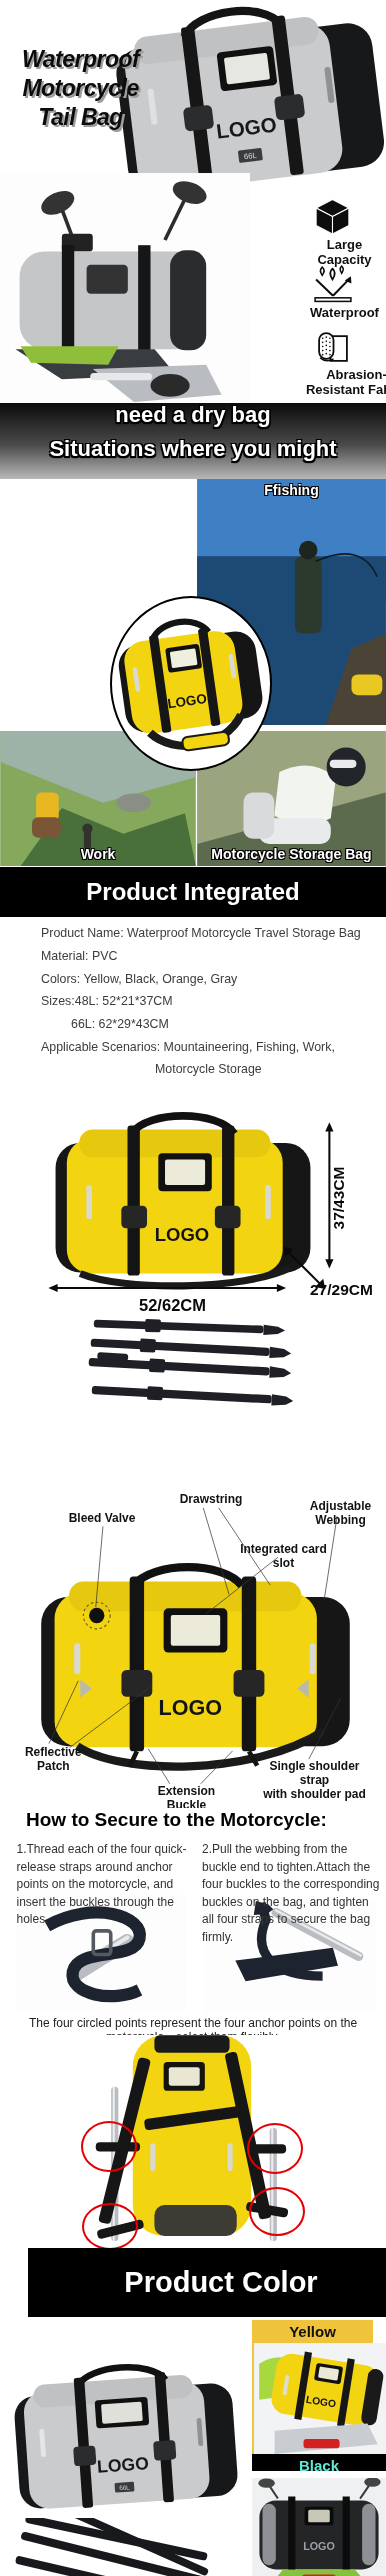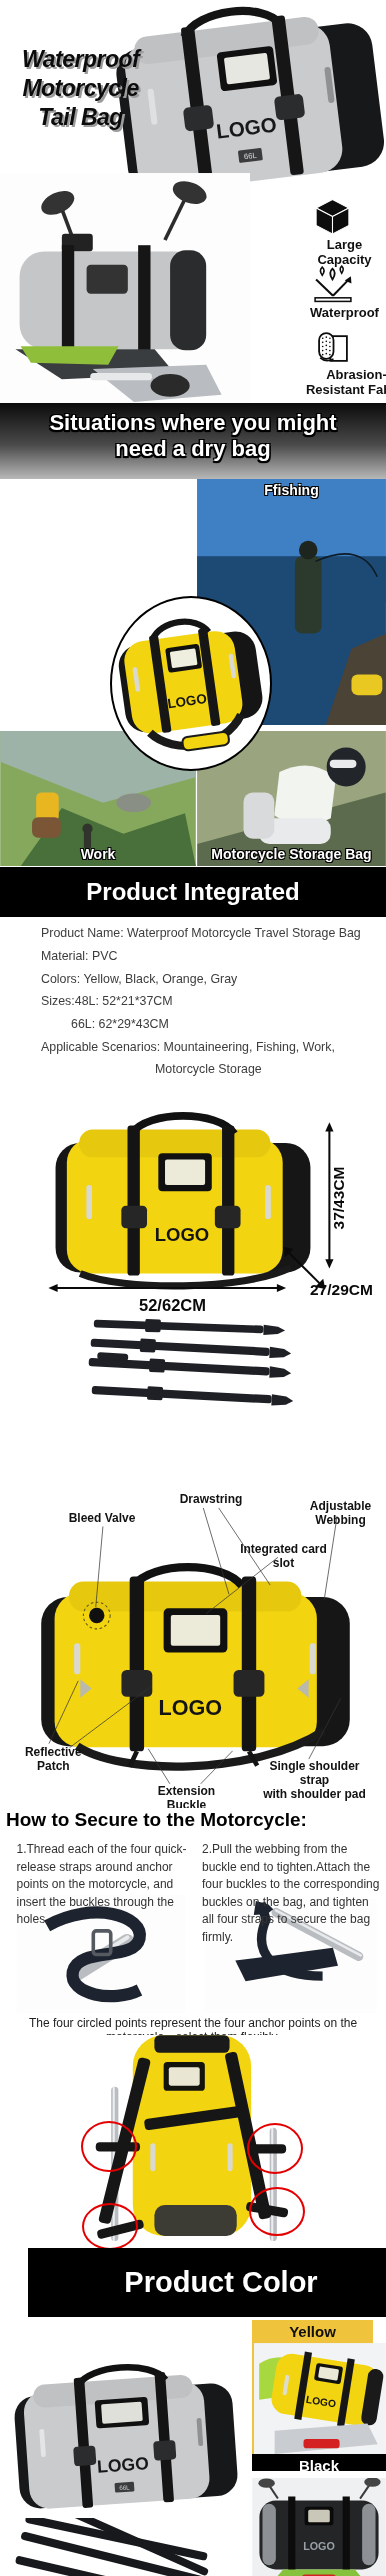--- a/index.html
+++ b/index.html
@@ -37,21 +37,21 @@
   
   #sized{top:1082px;left:0;width:386px;height:237px;background:#fff;}
   .dim-label{position:absolute;font-size:15.5px;font-weight:800;color:#0a0a0a;white-space:nowrap;}
   
   #straps{top:1319px;left:0;width:386px;height:107px;background:#fff;}
   
   #ana{top:1476px;left:0;width:386px;height:332px;background:#fff;}
   .ana-label{position:absolute;font-size:12px;font-weight:600;color:#121212;text-align:center;line-height:14px;}
   
   #howto{top:1808px;left:0;width:386px;height:227px;background:#fff;}
-  .ht-head{left:6px;top:1px;font-size:19px;font-weight:800;color:#000;}
+  .ht-head{left:26px;top:1px;font-size:19px;font-weight:800;color:#000;}
   .ht-step{position:absolute;font-size:12px;line-height:17.5px;color:#333;z-index:3;}
   .ht-caption{left:0;top:208px;width:386px;text-align:center;font-size:12px;color:#222;}
   
   #anchor{top:2035px;left:0;width:386px;height:213px;background:#fff;}
   .red-circle{position:absolute;border:2.6px solid #e40000;border-radius:50%;}
   
   #cgrid{top:2317px;left:0;width:386px;height:361px;background:#fff;}
   .cbar{position:absolute;text-align:center;font-size:15px;font-weight:800;}
   .variant-photo{position:absolute;overflow:hidden;}
 </style>
@@ -150,22 +150,22 @@
             <circle cx="20" cy="44" r="1.6"></circle>
             <circle cx="27" cy="46" r="1.6"></circle>
         </g>
         <path d="M8,52 q12,10 26,2" fill="none" stroke="#0d0d0d" stroke-width="3"></path>
       </svg>
       <div class="feature-label" style="width:103px">Abrasion-Resistant Fabric</div>
     </div>
   </div>
 
   <div id="sit-banner" class="abs">
+    <div class="sit-text" style="margin-top:-3.1px">need a dry bag</div>
     <div class="sit-text">Situations where you might</div>
-    <div class="sit-text" style="margin-top:-3.1px">need a dry bag</div>
   </div>
 
   <div id="scen" class="abs">
 
     <div class="abs scen-photo" style="left:197px;top:0;width:189px;height:246px">
       <svg width="189" height="246" viewBox="0 0 367 478">
         <rect width="367" height="240" fill="#3f7fc4"></rect>
         <rect y="150" width="367" height="328" fill="#1c4a75"></rect>
         <circle cx="60" cy="300" r="16" fill="#e9f2f8" opacity="0.8"></circle>
         <circle cx="120" cy="350" r="12" fill="#dcebf5" opacity="0.7"></circle>
@@ -461,21 +461,21 @@
           <rect x="112" y="40" width="52" height="34" rx="5" fill="#111"></rect>
           <rect x="119" y="46" width="38" height="22" rx="3" fill="#eae8d6"></rect>
           <rect x="56" y="72" width="8" height="40" rx="4" fill="#dedccc"></rect>
           <text x="132" y="120" text-anchor="middle" font-size="20" font-weight="bold" fill="#141414">LOGO</text>
         </g>
         <path d="M40,170 l180,-14 l20,40 l-200,19 z" fill="#c9ccd0"></path>
         <rect x="96" y="186" width="70" height="18" rx="6" fill="#d42020"></rect>
       </svg>
     </div>
 
-    <div class="abs cbar" style="left:252px;top:137px;width:134px;height:17px;line-height:24px;background:#000;color:#ffffff">Black</div>
+    <div class="abs cbar" style="left:252px;top:137px;width:134px;height:17px;line-height:24px;background:#000;color:#5eead4">Black</div>
     <div class="variant-photo" style="left:252px;top:161px;width:134px;height:132px">
       <svg width="134" height="132" viewBox="0 0 260 257">
         <rect width="260" height="257" fill="#eef0f1"></rect>
         <line x1="50" y1="40" x2="30" y2="10" stroke="#3a3a3a" stroke-width="4"></line>
         <line x1="210" y1="40" x2="232" y2="8" stroke="#3a3a3a" stroke-width="4"></line>
         <ellipse cx="28" cy="10" rx="16" ry="9" fill="#444"></ellipse>
         <ellipse cx="234" cy="8" rx="16" ry="9" fill="#444"></ellipse>
         <rect x="14" y="44" width="232" height="134" rx="32" fill="#232527"></rect>
         <rect x="20" y="50" width="26" height="120" rx="13" fill="#8d9196"></rect>
         <rect x="214" y="50" width="26" height="120" rx="13" fill="#8d9196"></rect>

